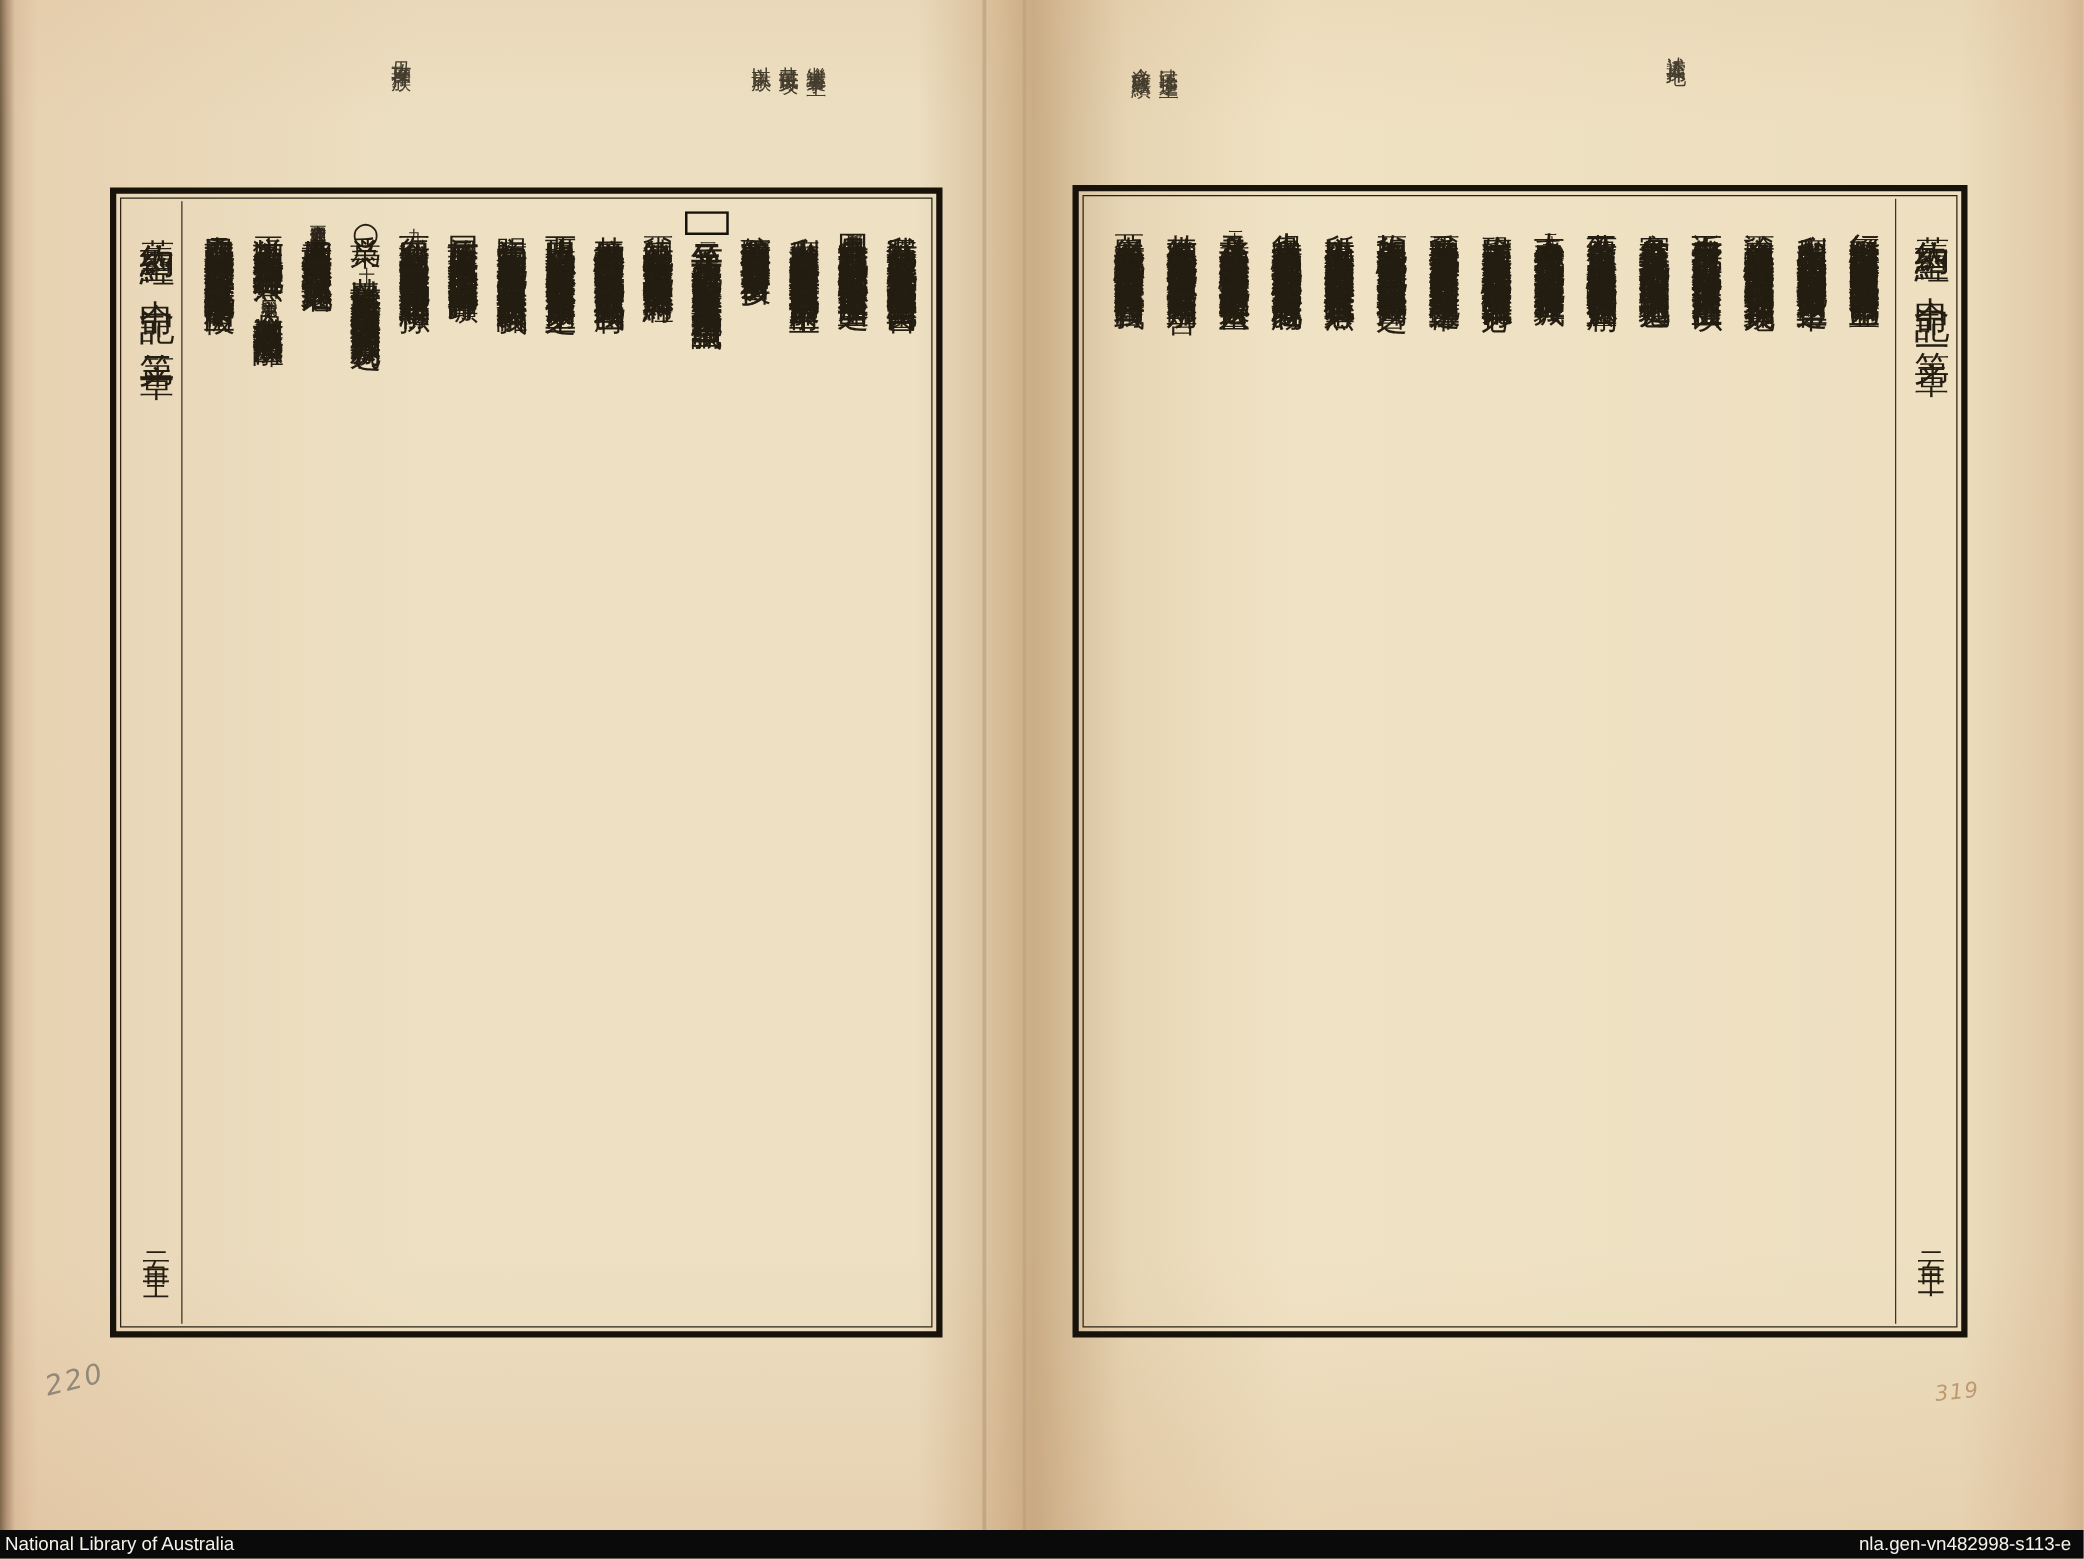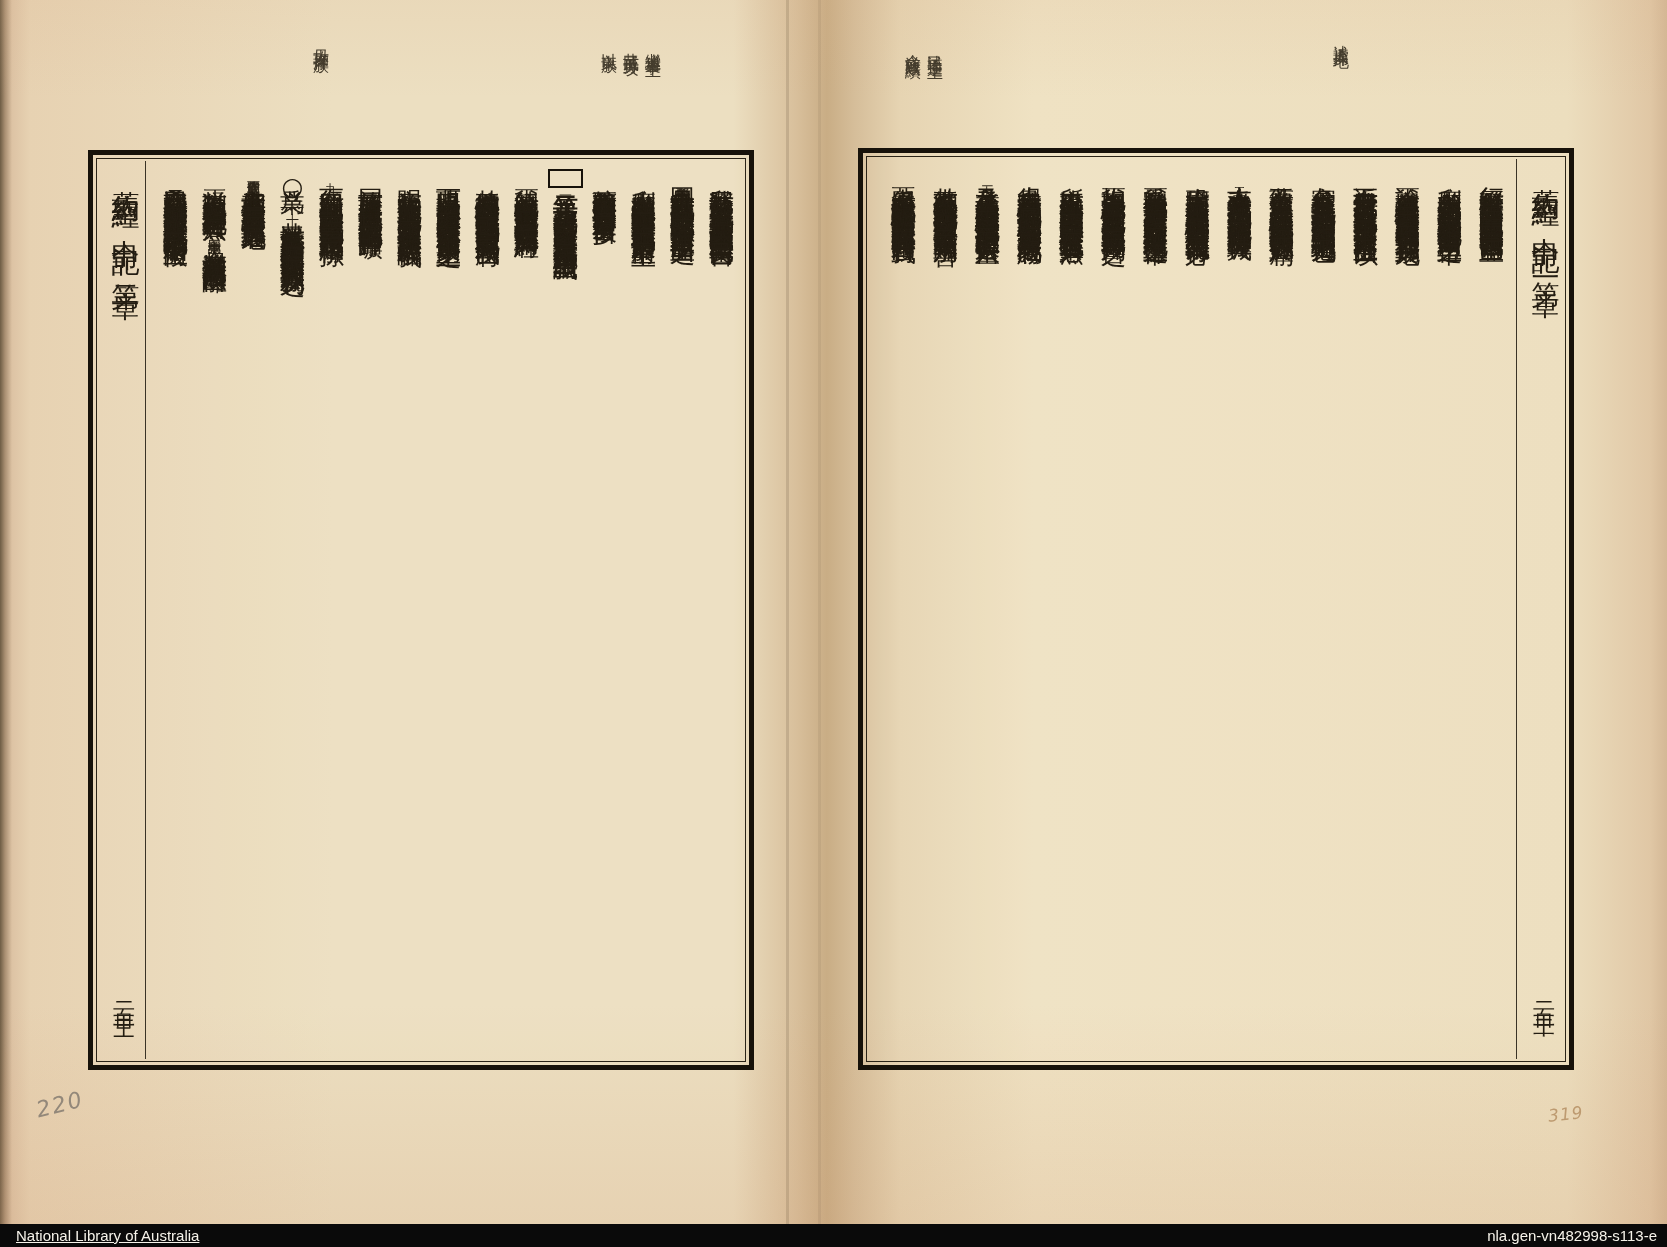--- a/index.html
+++ b/index.html
@@ -57,21 +57,21 @@
   
   .pencil{position:absolute;font-family:"DejaVu Sans",sans-serif;font-style:italic;}
   .pencil-left{left:36px;top:1092px;font-size:22px;color:#93887a;transform:rotate(-14deg);letter-spacing:2px;}
   .pencil-right{left:1548px;top:1104px;font-size:17px;color:#bd9a70;transform:rotate(-6deg);letter-spacing:1px;}
 
   
   .footer{
     position:absolute;left:0;bottom:0;width:1667px;height:23px;background:#0a0a0a;
     color:#f6f3ea;font-family:"Liberation Sans",sans-serif;font-size:15px;line-height:22px;
   }
-  .footer .flabel{position:absolute;left:16px;top:1px;text-decoration:underline;}
+  .footer .flabel{position:absolute;left:4px;top:1px;}
   .footer .fid{position:absolute;right:10px;top:1px;}
 </style>
 </head>
 <body>
 
 <div class="paper"></div>
 <div class="gutter-crease" style="left:786px"></div>
 <div class="gutter-crease" style="left:818px;opacity:.5"></div>
 
 <div class="frame" style="left:858px;top:148px;width:706px;height:912px;">

